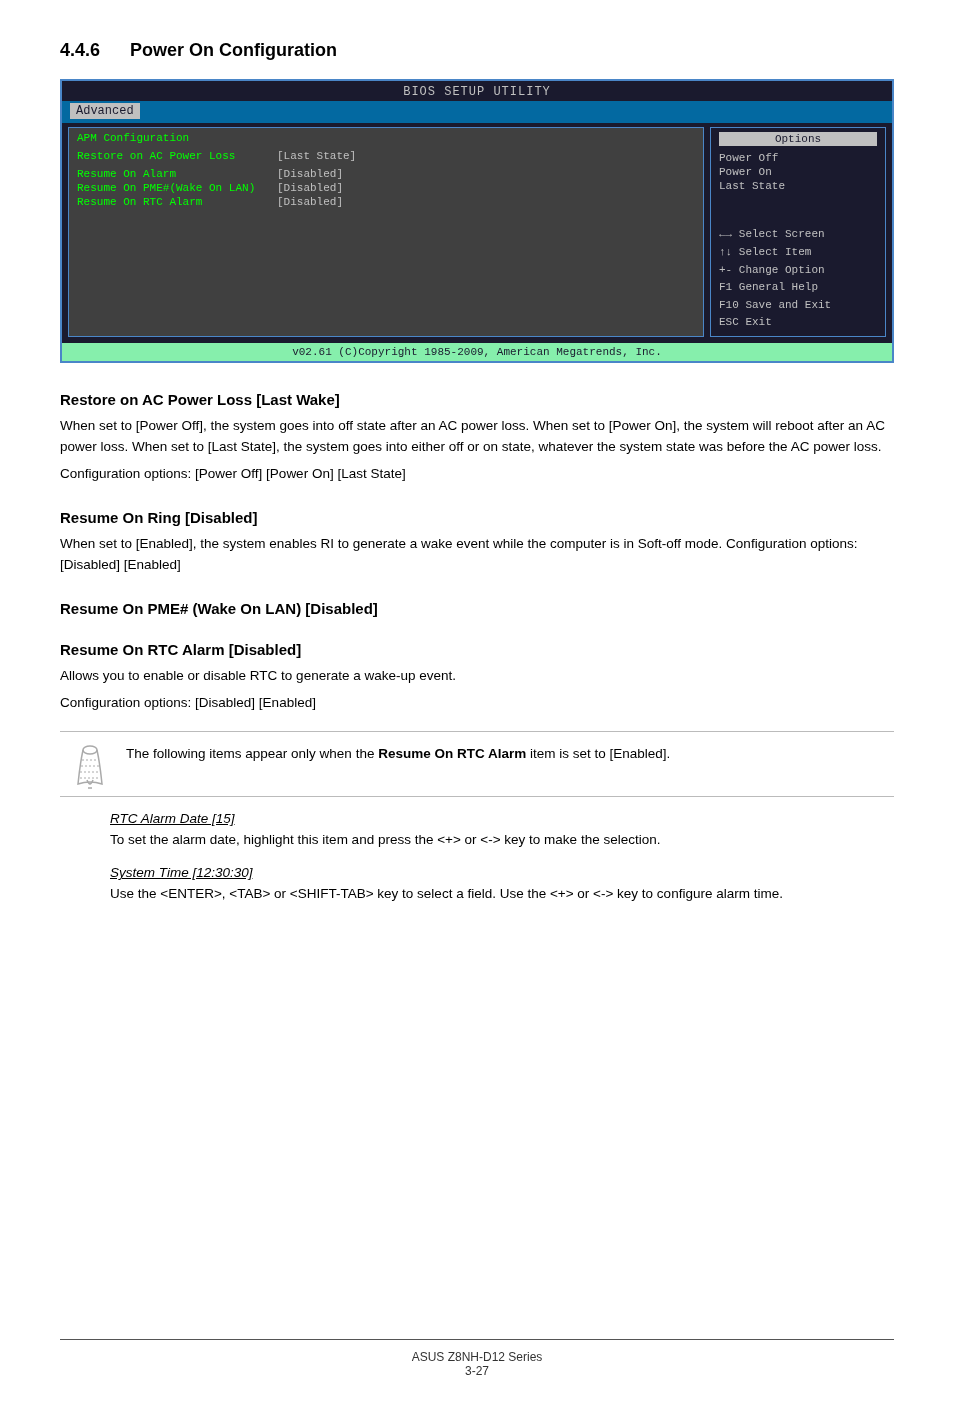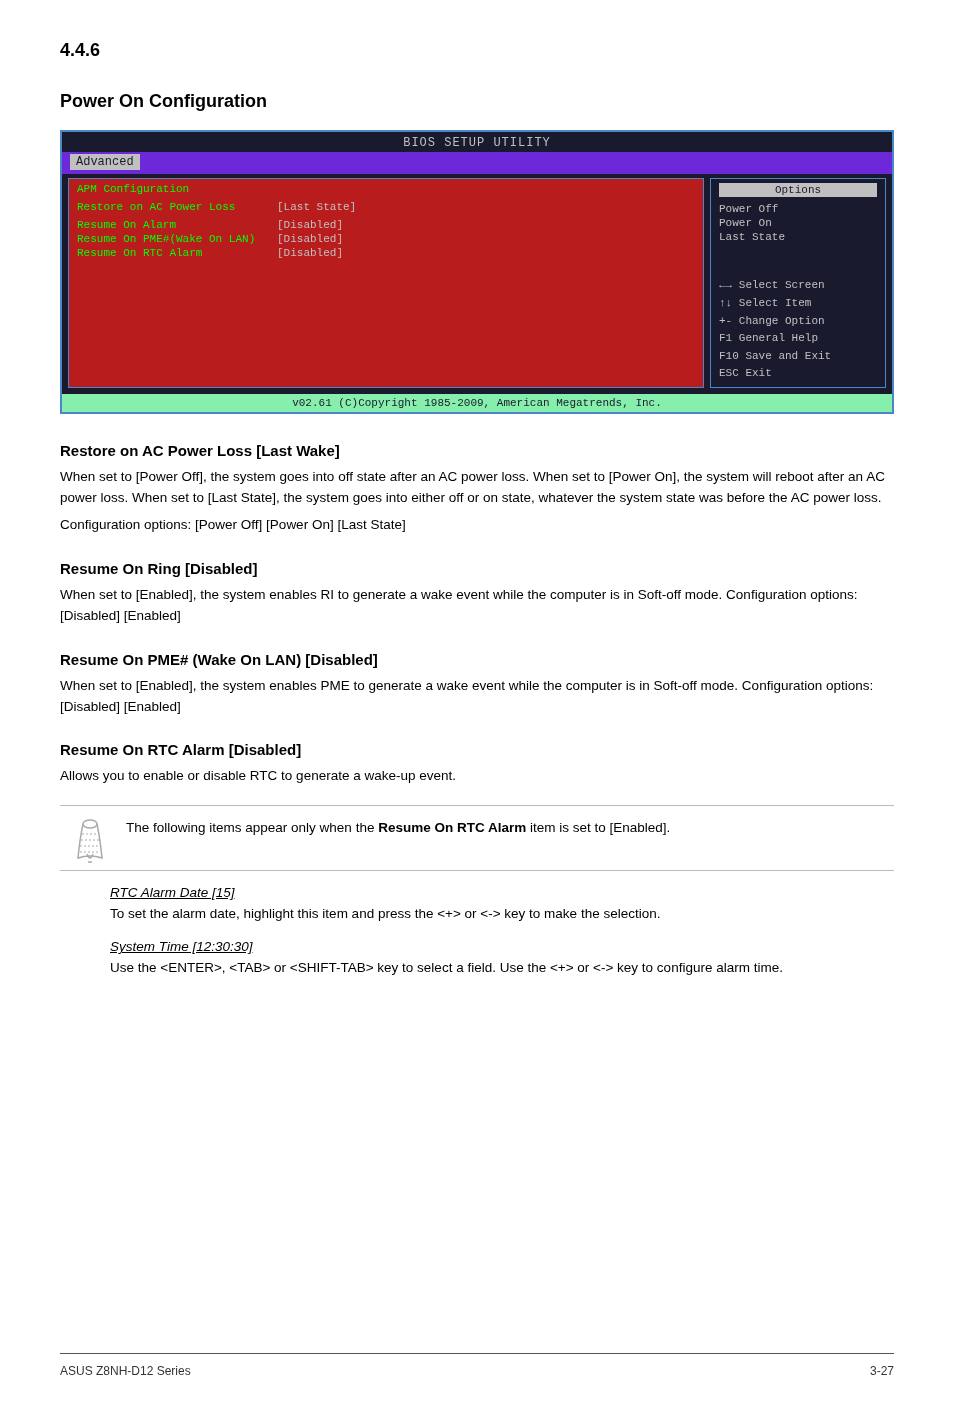--- a/index.html
+++ b/index.html
@@ -27,21 +27,21 @@
       background: #1a1a2e;
       color: #c0c0c0;
       text-align: center;
       padding: 4px 0 2px 0;
       font-family: 'Courier New', Courier, monospace;
       font-size: 12px;
       letter-spacing: 1px;
     }
 
     .bios-menu-bar {
-      background: #6d28d9;
+      background: #0369a1;
       padding: 2px 8px 4px 8px;
     }
 
     .bios-menu-item-selected {
       background: #c0c0c0;
       color: #1a1a2e;
       padding: 1px 6px;
       display: inline-block;
     }
 
@@ -50,21 +50,21 @@
       background: #1a1a2e;
       padding: 4px 6px 6px 6px;
       gap: 6px;
       min-height: 220px;
     }
 
     .bios-left {
       flex: 1;
       border: 1px solid #4a86c8;
       padding: 4px 8px;
-      background: #b91c1c;
+      background: #404040;
     }
 
     .bios-left-header {
       color: #00ff00;
       font-size: 11px;
       margin-bottom: 6px;
       font-family: 'Courier New', Courier, monospace;
     }
 
     .bios-row {
@@ -193,26 +193,27 @@
       bottom: 40px;
       left: 60px;
       right: 60px;
       display: flex;
       justify-content: space-between;
       align-items: center;
       border-top: 1px solid #555;
       padding-top: 10px;
       font-size: 12px;
       color: #333;
+      flex-direction: column;
     }
   </style>
 </head>
 <body>
 
-<div style="margin-bottom: 18px; display:flex; align-items: baseline; gap: 30px; flex-direction: column;">
+<div style="margin-bottom: 18px; display:flex; align-items: baseline; gap: 30px;">
   <span style="font-size:18px; font-weight:bold;">4.4.6</span>
   <span style="font-size:18px; font-weight:bold;">Power On Configuration</span>
 </div>
 
 <div class="bios-container">
   <div class="bios-title-bar">BIOS SETUP UTILITY</div>
   <div class="bios-menu-bar">
     <span class="bios-menu-item-selected">Advanced</span>
   </div>
   <div class="bios-content-area">
@@ -261,23 +262,23 @@
   <div class="bios-footer">v02.61 (C)Copyright 1985-2009, American Megatrends, Inc.</div>
 </div>
 
 <div id="subsections-container">
     <div class="subsection-heading">Restore on AC Power Loss [Last Wake]</div>
     <div class="subsection-body">When set to [Power Off], the system goes into off state after an AC power loss. When set to [Power On], the system will reboot after an AC power loss. When set to [Last State], the system goes into either off or on state, whatever the system state was before the AC power loss.</div>
     <div class="subsection-body">Configuration options: [Power Off] [Power On] [Last State]</div>
     <div class="subsection-heading">Resume On Ring [Disabled]</div>
     <div class="subsection-body">When set to [Enabled], the system enables RI to generate a wake event while the computer is in Soft-off mode. Configuration options: [Disabled] [Enabled]</div>
     <div class="subsection-heading">Resume On PME# (Wake On LAN) [Disabled]</div>
-    <div class="subsection-body">When set to [Enabled], the system enables PME to generate a wake event while the computer is in Soft-off mode. Configuration options: [Disabled] [Enabled]</div>
     <div class="subsection-heading">Resume On RTC Alarm [Disabled]</div>
     <div class="subsection-body">Allows you to enable or disable RTC to generate a wake-up event.</div>
+    <div class="subsection-body">Configuration options: [Disabled] [Enabled]</div>
   </div>
 
 <div class="note-box">
   <div class="note-icon">
     
     <svg viewBox="0 0 40 50" xmlns="http://www.w3.org/2000/svg" width="40" height="50">
       <ellipse cx="20" cy="6" rx="7" ry="4" fill="none" stroke="#aaa" stroke-width="1.5"></ellipse>
       <path d="M13 6 Q10 20 8 40 Q14 38 20 38 Q26 38 32 40 Q30 20 27 6" fill="none" stroke="#aaa" stroke-width="1.5"></path>
       <line x1="12" y1="16" x2="28" y2="16" stroke="#aaa" stroke-width="1" stroke-dasharray="2,2"></line>
       <line x1="11" y1="22" x2="29" y2="22" stroke="#aaa" stroke-width="1" stroke-dasharray="2,2"></line>

